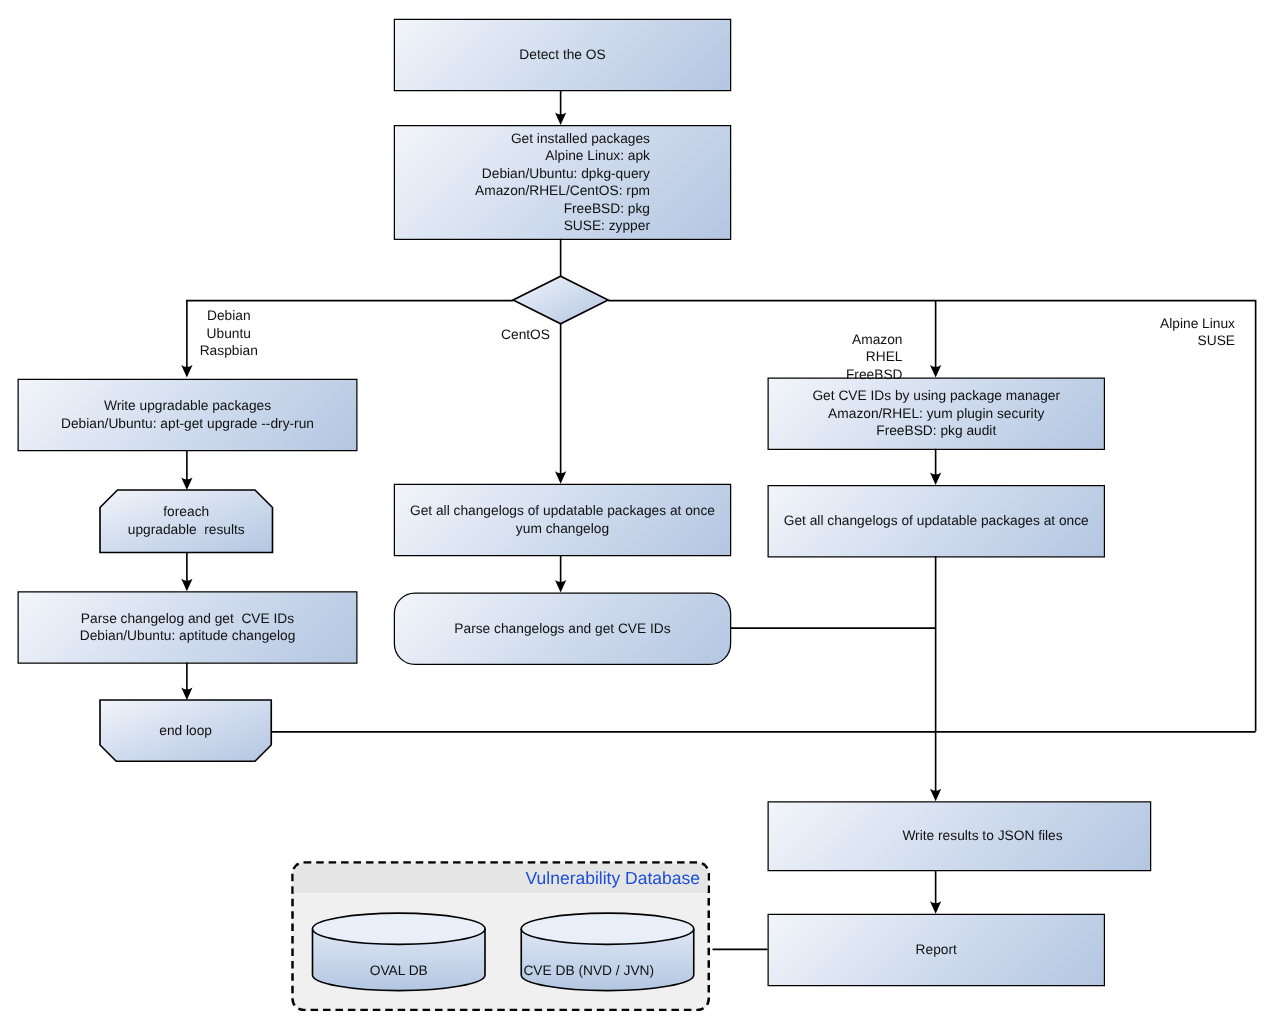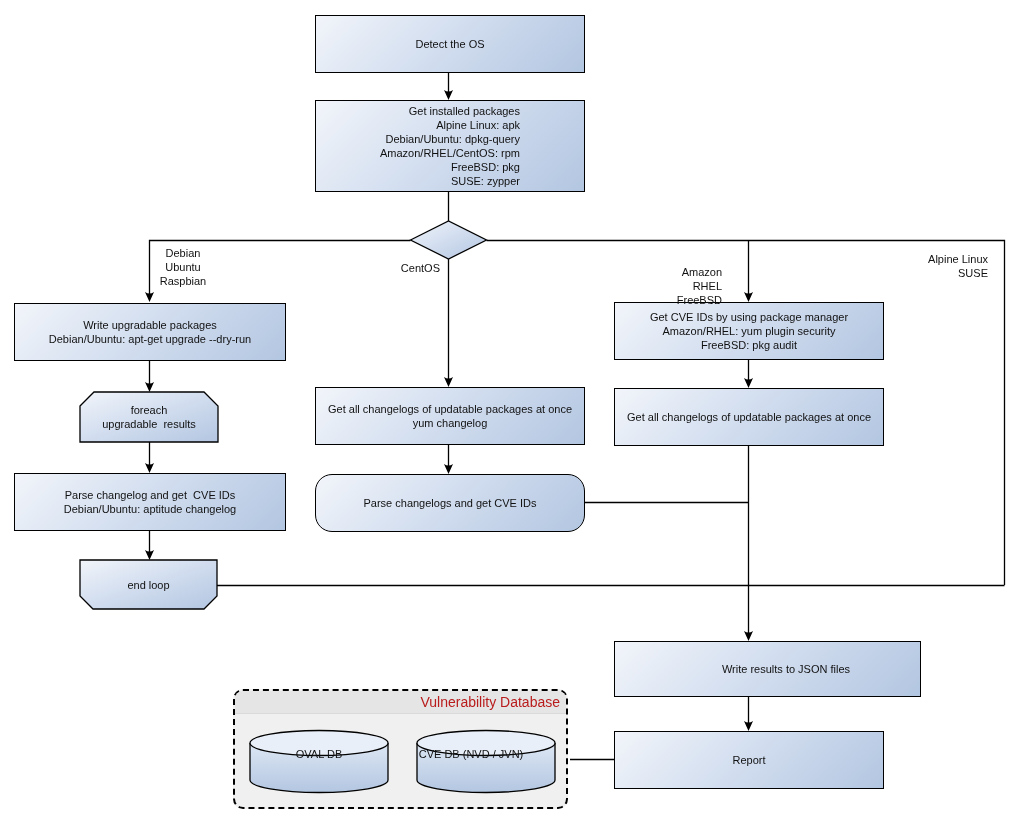--- a/index.html
+++ b/index.html
@@ -25,24 +25,24 @@
   .edge-label.center{text-align:center;}
   .edge-label.right{text-align:right;}
   .db-container{
     position:absolute;left:233px;top:689px;width:335px;height:120px;
     border:2px dashed #000;border-radius:10px;background:#f0f0f0;box-sizing:border-box;
   }
   .db-header{
     position:absolute;left:0;top:0;right:0;height:23px;
     background:#e5e5e5;border-bottom:1px solid #dadada;border-radius:8px 8px 0 0;
     display:flex;align-items:center;justify-content:flex-end;
-    font-size:14px;color:#b91c1c;padding-right:6px;box-sizing:border-box;
+    font-size:14px;color:#1d4ed8;padding-right:6px;box-sizing:border-box;
   }
   .cyl-label{
-    position:absolute;display:flex;align-items:flex-start;justify-content:center;
+    position:absolute;display:flex;align-items:flex-end;justify-content:center;
     font-size:11px;line-height:13px;text-align:center;
   }
   
   #detect-os{left:315px;top:15px;width:268px;height:56px;}
   #get-installed{left:315px;top:100px;width:268px;height:90px;}
   #check-upgradable{left:14px;top:303px;width:270px;height:56px;}
   #parse-deb{left:14px;top:473px;width:270px;height:56px;}
   #get-changelogs-yum{left:315px;top:387px;width:268px;height:56px;}
   #parse-yum{left:315px;top:474px;width:268px;height:56px;border-radius:17px;}
   #get-cve{left:614px;top:302px;width:268px;height:56px;}

